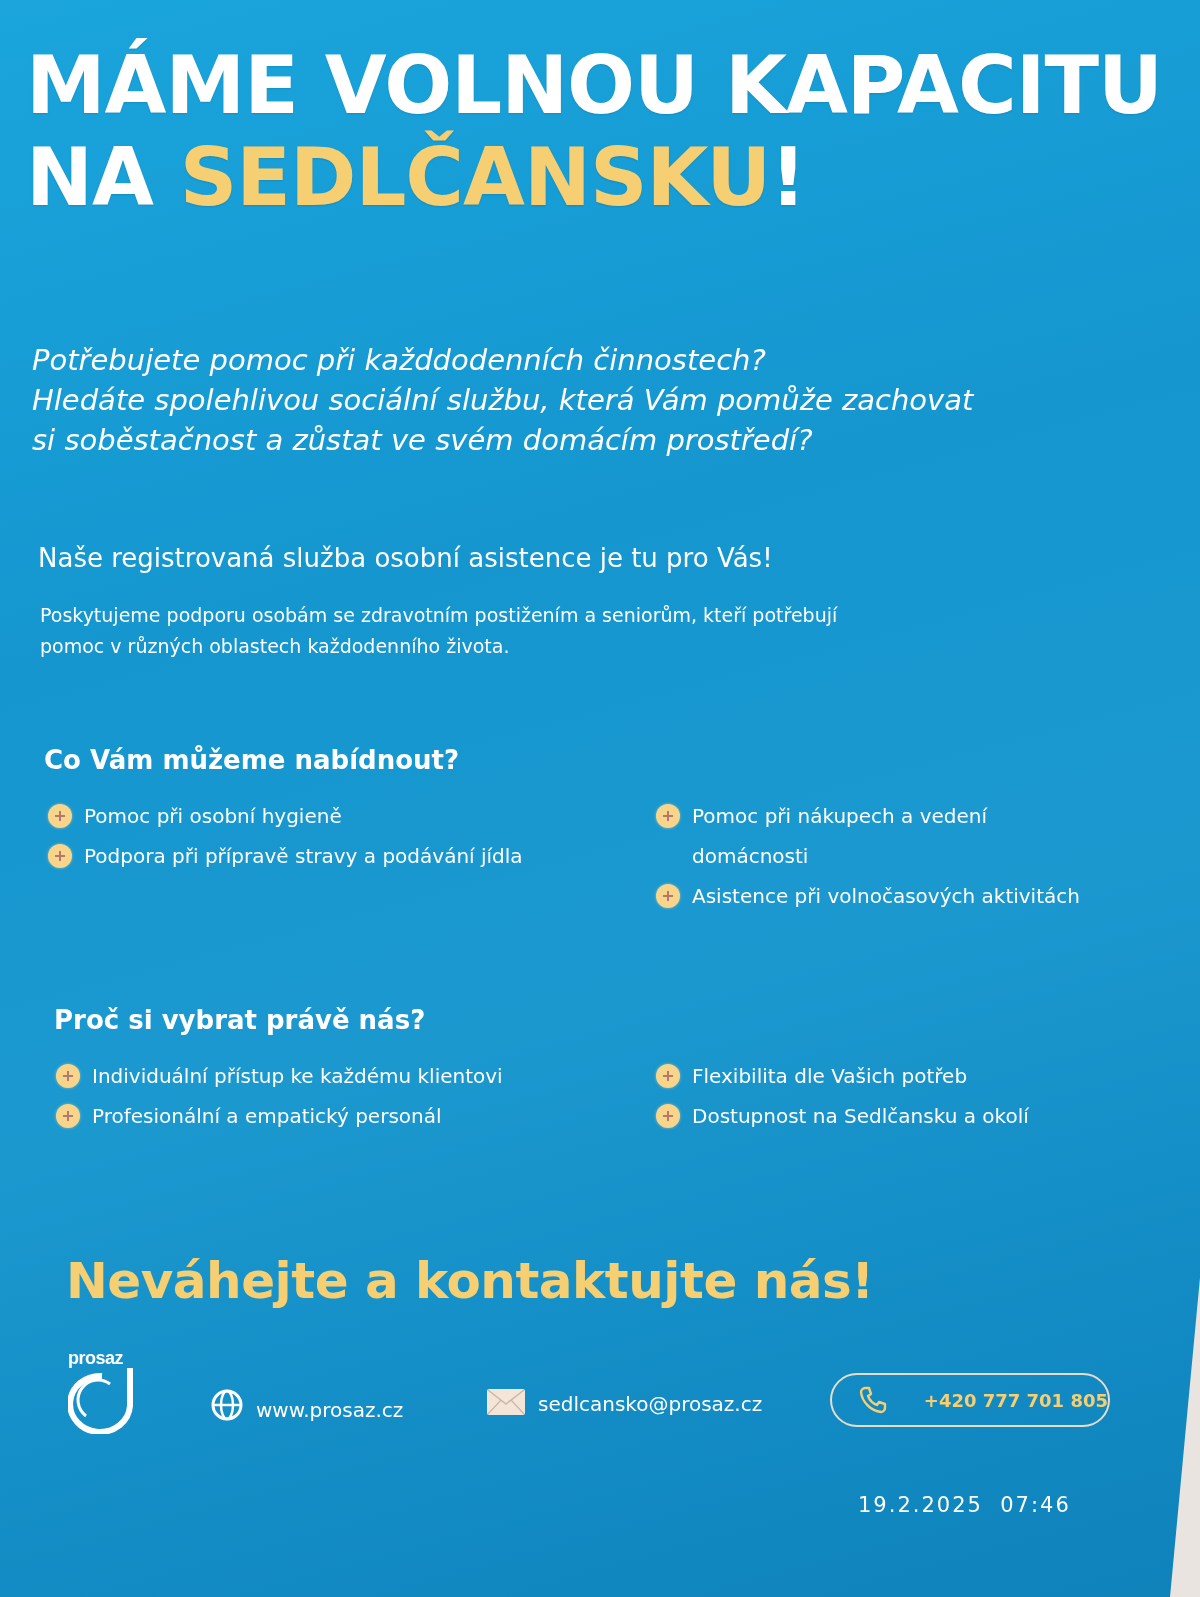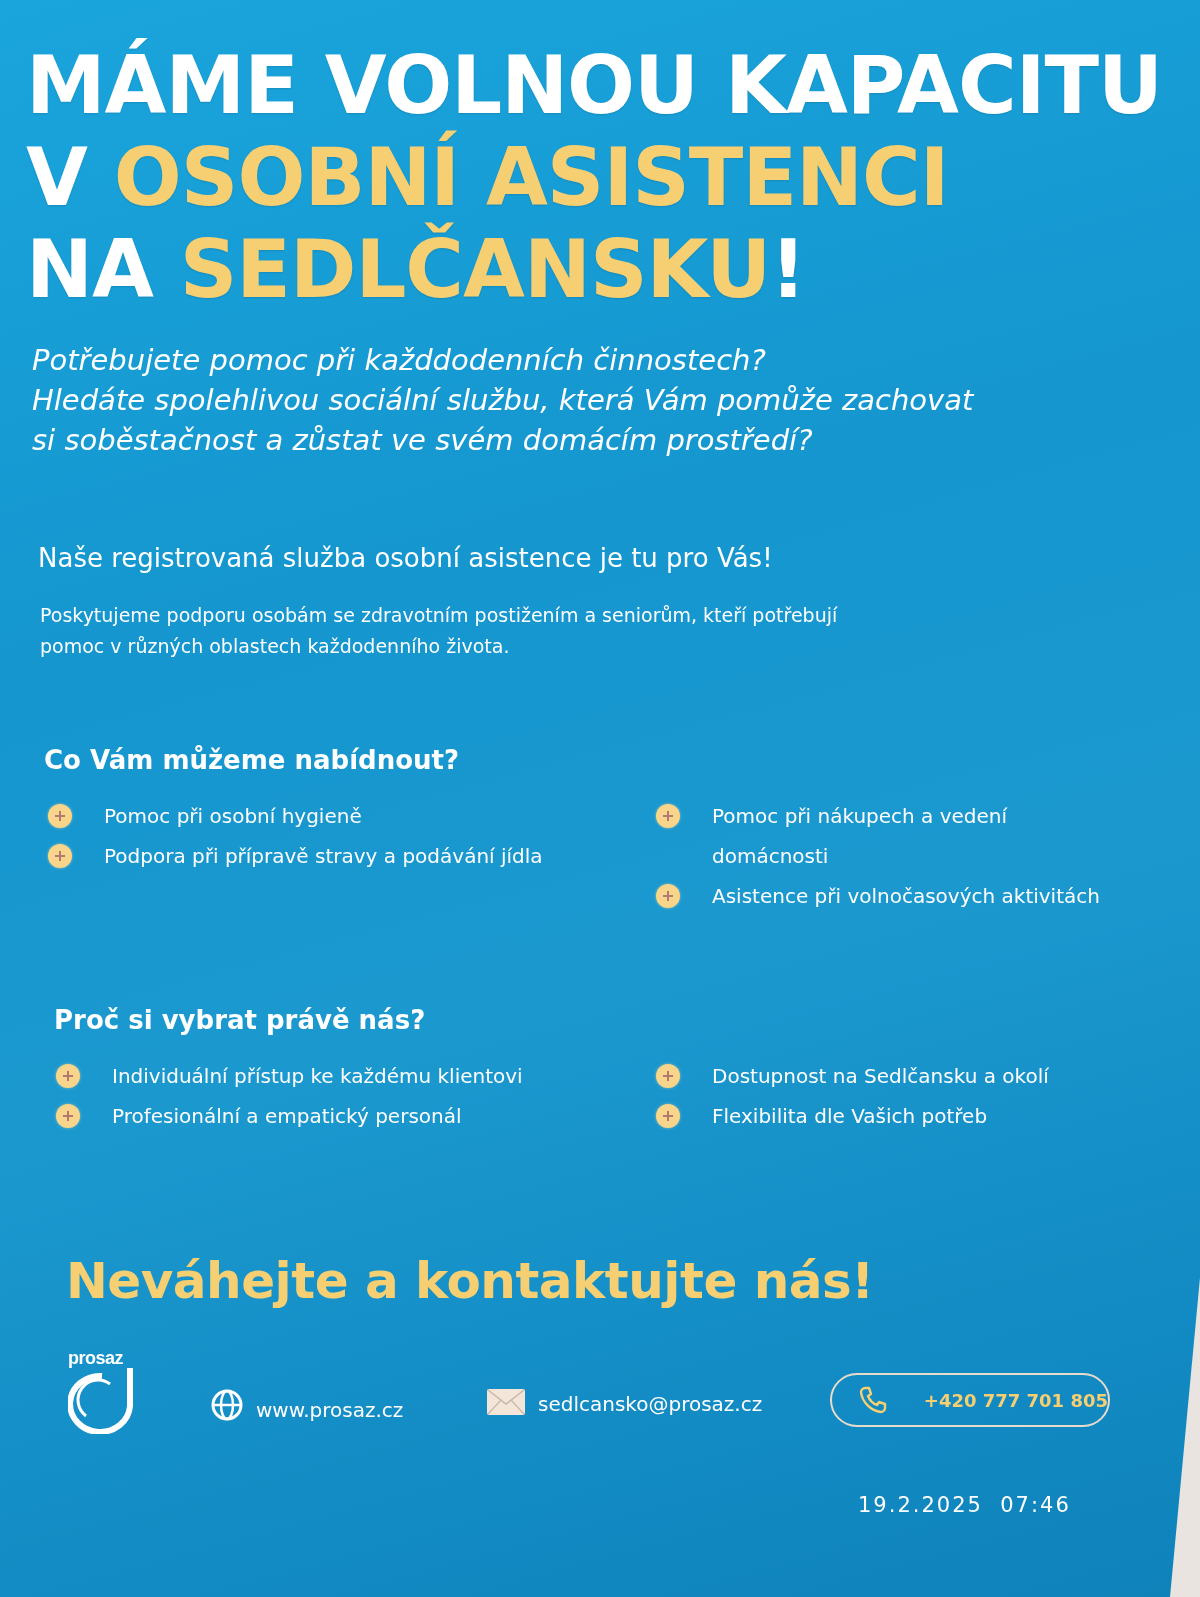--- a/index.html
+++ b/index.html
@@ -58,21 +58,21 @@
     white-space: nowrap;
   }
   .list {
     position: absolute;
     list-style: none; margin: 0; padding: 0;
     font-family: "DejaVu Sans", sans-serif;
     font-size: 20px;
   }
   .list li {
     position: relative;
-    padding-left: 56px;
+    padding-left: 36px;
     line-height: 40px;
     white-space: nowrap;
   }
   .bullet {
     position: absolute; left: 0; top: 8px;
     width: 24px; height: 24px; border-radius: 50%;
     background: #f8d58a;
     box-shadow: 0 0 3px rgba(255,220,150,0.6);
   }
   .bullet::before, .bullet::after {
@@ -130,21 +130,20 @@
     white-space: pre;
   }
 </style>
 </head>
 <body>
 
 <div class="flyer">
 
   <h1 class="headline" style="margin:0;">
     <span class="line">MÁME VOLNOU KAPACITU</span>
-    <span class="line"><span>V </span><span class="hl">OSOBNÍ ASISTENCI</span></span>
     <span class="line"><span>NA </span><span class="hl">SEDLČANSKU</span><span>!</span></span>
   </h1>
 
   <div class="intro">
     <span class="line">Potřebujete pomoc při každdodenních činnostech?</span>
     <span class="line">Hledáte spolehlivou sociální službu, která Vám pomůže zachovat</span>
     <span class="line">si soběstačnost a zůstat ve svém domácím prostředí?</span>
   </div>
 
   <div class="service-title">Naše registrovaná služba osobní asistence je tu pro Vás!</div>
@@ -163,22 +162,22 @@
     <li><span>domácnosti</span></li>
     <li><span class="bullet"></span><span>Asistence při volnočasových aktivitách</span></li>
   </ul>
 
   <div class="section-title" style="left:54px; top:1005px;">Proč si vybrat právě nás?</div>
   <ul class="list" style="left:56px; top:1056px;">
     <li><span class="bullet"></span><span>Individuální přístup ke každému klientovi</span></li>
     <li><span class="bullet"></span><span>Profesionální a empatický personál</span></li>
   </ul>
   <ul class="list" style="left:656px; top:1056px;">
+    <li><span class="bullet"></span><span>Flexibilita dle Vašich potřeb</span></li>
     <li><span class="bullet"></span><span>Dostupnost na Sedlčansku a okolí</span></li>
-    <li><span class="bullet"></span><span>Flexibilita dle Vašich potřeb</span></li>
   </ul>
 
   <div class="cta">Neváhejte a kontaktujte nás!</div>
 
   <div class="logo">
     <span class="logo-text">prosaz</span>
     <svg width="70" height="68" viewBox="0 0 70 68">
       <path d="M62 2 L62 40 A30 28 0 1 1 34 10" fill="none" stroke="#ffffff" stroke-width="6"></path>
       <path d="M18 50 A18 18 0 0 1 42 18" fill="none" stroke="#ffffff" stroke-width="3"></path>
     </svg>

